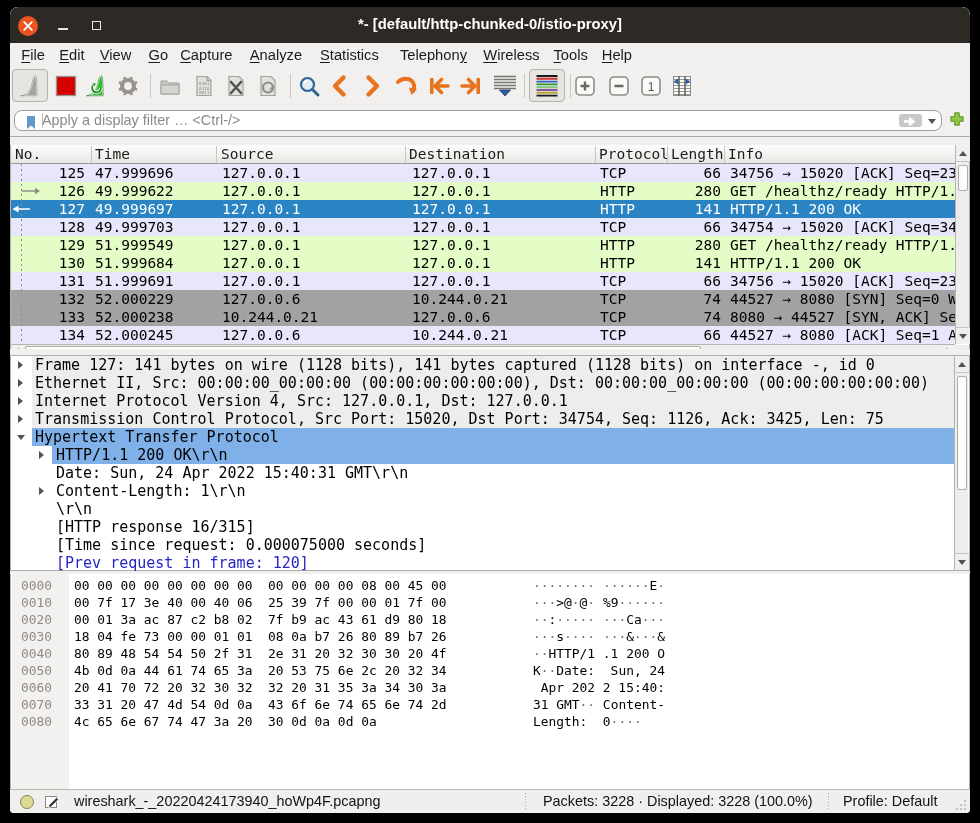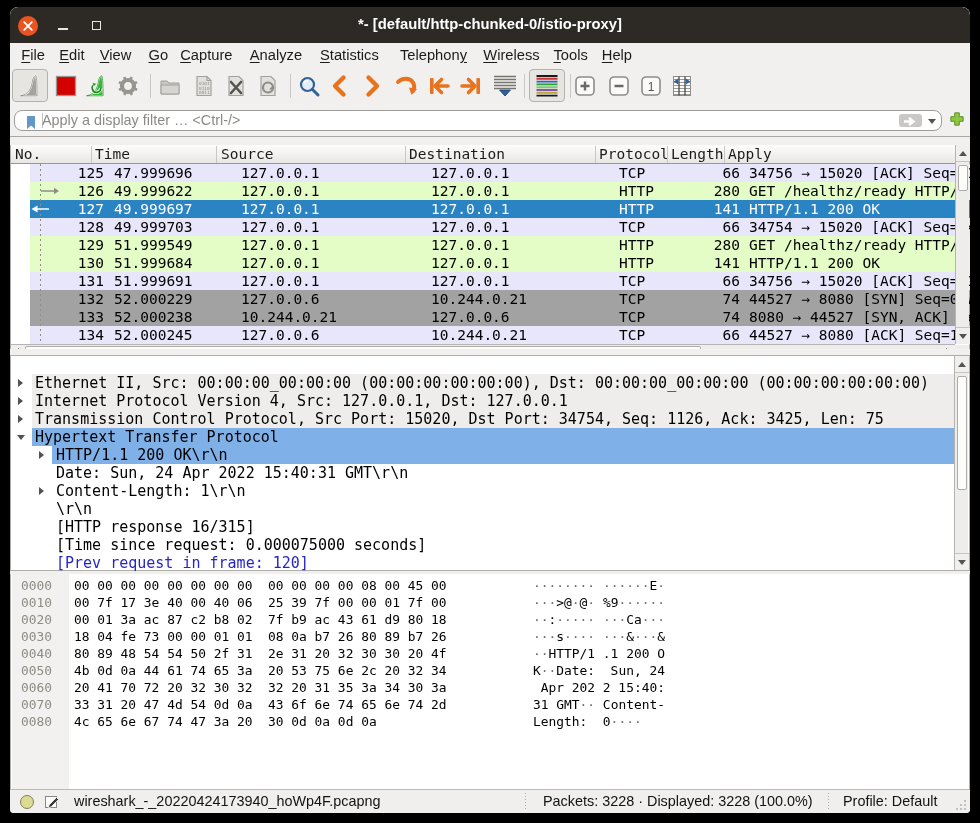--- a/index.html
+++ b/index.html
@@ -56,21 +56,21 @@
 
   
   .plist { position:absolute; left:0; top:8px; width:960px; height:212px;
            border-left:1px solid #b0aeaa; border-right:1px solid #b0aeaa; background:#fff; }
   .pl-header { position:absolute; left:0; top:0; width:945px; height:19px;
                background:linear-gradient(#fdfdfc,#e9e7e4); border-bottom:1px solid #9a9894;
                font-size:14.5px; color:#1d1b19; overflow:hidden; }
   .pl-header .hsep { position:absolute; top:1px; width:1px; height:17px; background:#c9c7c3; }
   .pl-header .hlabel { position:absolute; top:0; line-height:19px; }
   .pl-rows { position:absolute; left:0; top:19px; width:945px; height:180px; overflow:hidden;
-             font-size:14.5px;margin-left:19px; }
+             font-size:14.5px; }
   .prow { position:absolute; left:0; width:100%; height:18px; line-height:18px; white-space:pre; }
   .prow.tcp { background:#e7e6fb; color:#000; }
   .prow.http { background:#e4fdc6; color:#000; }
   .prow.gray { background:#a2a2a2; color:#000; }
   .prow.selected { background:#2a84c4; color:#fff; }
   .pcell { position:absolute; top:0; height:18px; overflow:hidden; }
   .dashline { position:absolute; left:10px; top:0; width:1px; height:180px;
               background-image:repeating-linear-gradient(#8f8d89 0 2px, transparent 2px 5px); }
   .rel-arrow { position:absolute; top:0; }
 
@@ -310,21 +310,21 @@
     <div class="panes">
 
       <div class="plist mono">
         <div class="pl-header" id="pl-header">
             <span class="hlabel" style="left: 4px;">No.</span>
             <span class="hlabel" style="left: 84px;">Time</span>
             <span class="hlabel" style="left: 210px;">Source</span>
             <span class="hlabel" style="left: 398px;">Destination</span>
             <span class="hlabel" style="left: 588px;">Protocol</span>
             <span class="hlabel" style="left: 660px;">Length</span>
-            <span class="hlabel" style="left: 717px;">Apply</span>
+            <span class="hlabel" style="left: 717px;">Info</span>
             <div class="hsep" style="left: 80px;"></div>
             <div class="hsep" style="left: 205px;"></div>
             <div class="hsep" style="left: 394px;"></div>
             <div class="hsep" style="left: 584px;"></div>
             <div class="hsep" style="left: 656px;"></div>
             <div class="hsep" style="left: 713px;"></div>
           </div>
         <div class="pl-rows" id="pl-rows">
             <div class="prow tcp" style="top: 0px;"><span class="pcell" style="left:0; width:74px; text-align:right;">125</span><span class="pcell" style="left:84px; width:900px;">47.999696</span><span class="pcell" style="left:211px; width:900px;">127.0.0.1</span><span class="pcell" style="left:401px; width:900px;">127.0.0.1</span><span class="pcell" style="left:589px; width:900px;">TCP</span><span class="pcell" style="left:0; width:710px; text-align:right;">66</span><span class="pcell" style="left:719px; width:225px;">34756 <span style="display:inline-block;width:8.7px;">→</span> 15020 [ACK] Seq=232</span></div>
             <div class="prow http" style="top: 18px;"><span class="pcell" style="left:0; width:74px; text-align:right;">126</span><span class="pcell" style="left:84px; width:900px;">49.999622</span><span class="pcell" style="left:211px; width:900px;">127.0.0.1</span><span class="pcell" style="left:401px; width:900px;">127.0.0.1</span><span class="pcell" style="left:589px; width:900px;">HTTP</span><span class="pcell" style="left:0; width:710px; text-align:right;">280</span><span class="pcell" style="left:719px; width:225px;">GET /healthz/ready HTTP/1.1 </span></div>
@@ -364,20 +364,21 @@
     <div class="arr" style="left:5px; top:2.5px; border-top:4px solid transparent; border-bottom:4px solid transparent; border-left:5px solid #55534f;"></div>
   </div>
           </div>
         <div style="position:absolute; left:944px; top:200px; width:14px; height:12px; background:#efedeb;"></div>
       </div>
 
       <div class="splitter1"></div>
 
       <div class="details mono">
         <div class="details-inner" id="details-rows">
+            <div class="drow" style="top: 0px;"><span class="dbg gray" style="left:21px;"></span><span class="tri-r" style="left:7px;"></span><span class="dtext" style="left:24px;">Frame 127: 141 bytes on wire (1128 bits), 141 bytes captured (1128 bits) on interface -, id 0</span></div>
             <div class="drow" style="top: 18px;"><span class="dbg gray" style="left:21px;"></span><span class="tri-r" style="left:7px;"></span><span class="dtext" style="left:24px;">Ethernet II, Src: 00:00:00_00:00:00 (00:00:00:00:00:00), Dst: 00:00:00_00:00:00 (00:00:00:00:00:00)</span></div>
             <div class="drow" style="top: 36px;"><span class="dbg gray" style="left:21px;"></span><span class="tri-r" style="left:7px;"></span><span class="dtext" style="left:24px;">Internet Protocol Version 4, Src: 127.0.0.1, Dst: 127.0.0.1</span></div>
             <div class="drow" style="top: 54px;"><span class="dbg gray" style="left:21px;"></span><span class="tri-r" style="left:7px;"></span><span class="dtext" style="left:24px;text-align:center;">Transmission Control Protocol, Src Port: 15020, Dst Port: 34754, Seq: 1126, Ack: 3425, Len: 75</span></div>
             <div class="drow" style="top: 72px;"><span class="dbg blue" style="left:21px;"></span><span class="tri-d" style="left:6px;"></span><span class="dtext" style="left:24px;">Hypertext Transfer Protocol</span></div>
             <div class="drow" style="top: 90px;"><span class="dbg blue" style="left:41px;"></span><span class="tri-r" style="left:28px;"></span><span class="dtext" style="left:45px;">HTTP/1.1 200 OK\r\n</span></div>
             <div class="drow" style="top: 108px;"><span class="dtext" style="left:45px;">Date: Sun, 24 Apr 2022 15:40:31 GMT\r\n</span></div>
             <div class="drow" style="top: 126px;"><span class="tri-r" style="left:28px;"></span><span class="dtext" style="left:45px;">Content-Length: 1\r\n</span></div>
             <div class="drow" style="top: 144px;"><span class="dtext" style="left:45px;">\r\n</span></div>
             <div class="drow" style="top: 162px;"><span class="dtext" style="left:45px;">[HTTP response 16/315]</span></div>
             <div class="drow" style="top: 180px;"><span class="dtext" style="left:45px;">[Time since request: 0.000075000 seconds]</span></div>

